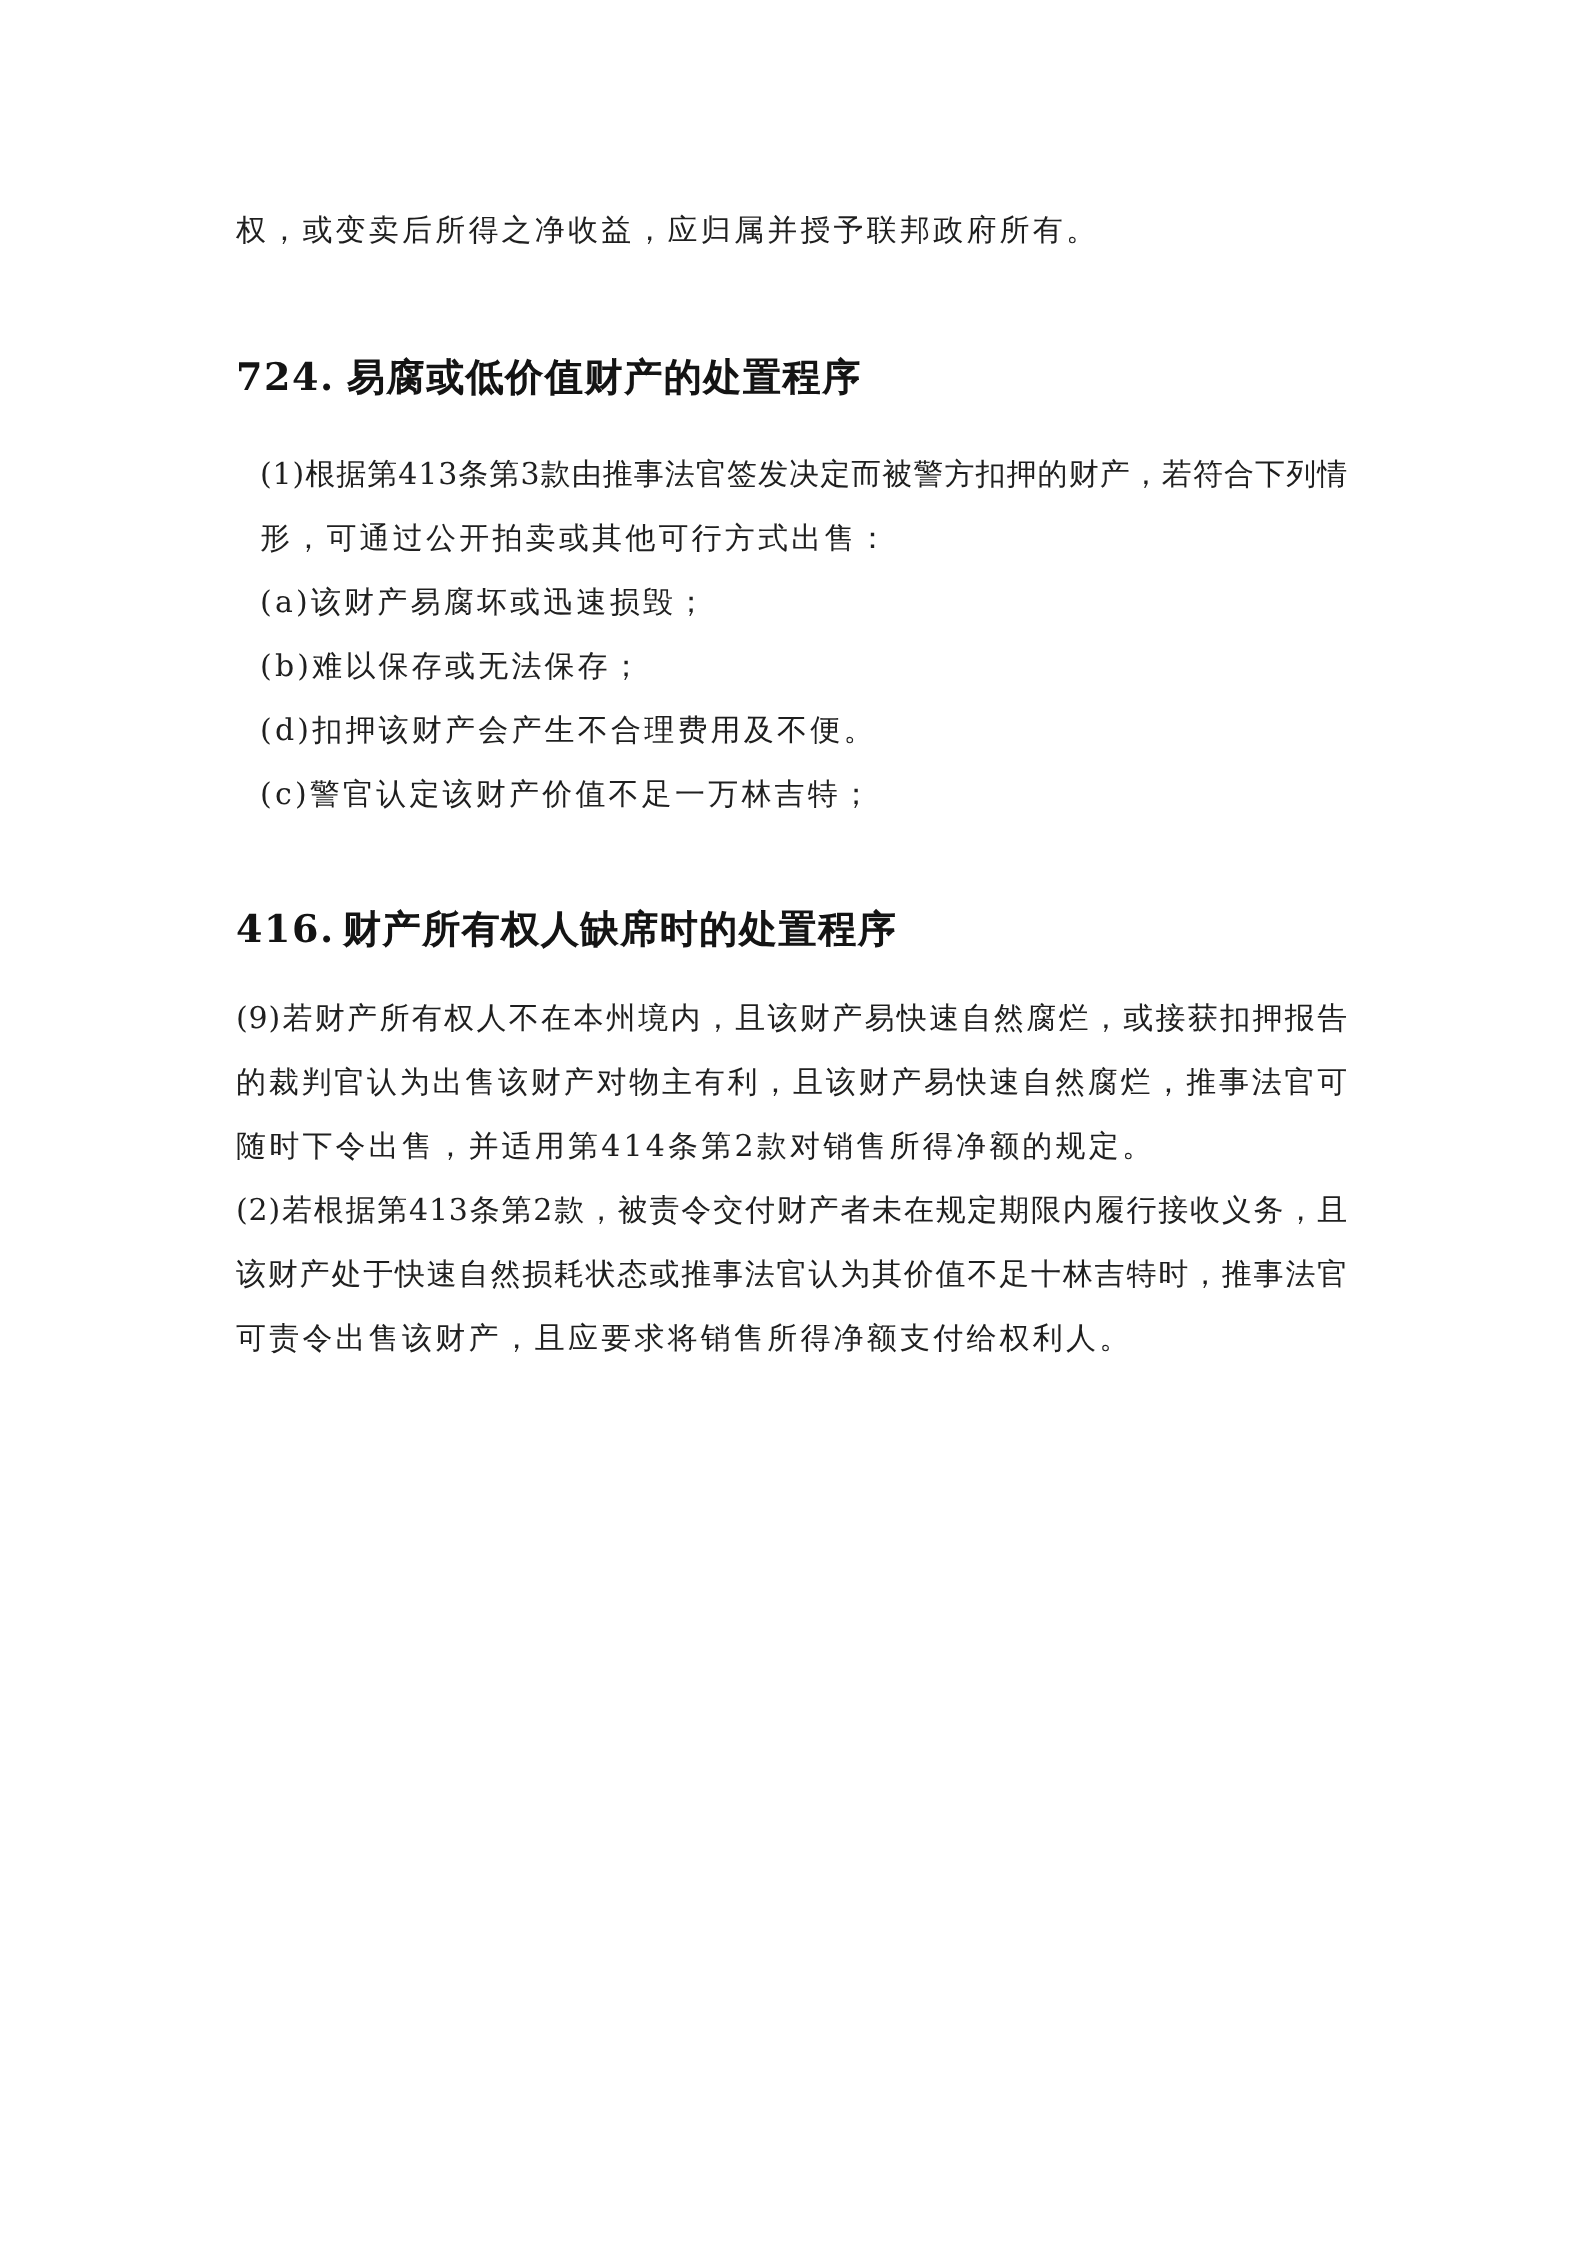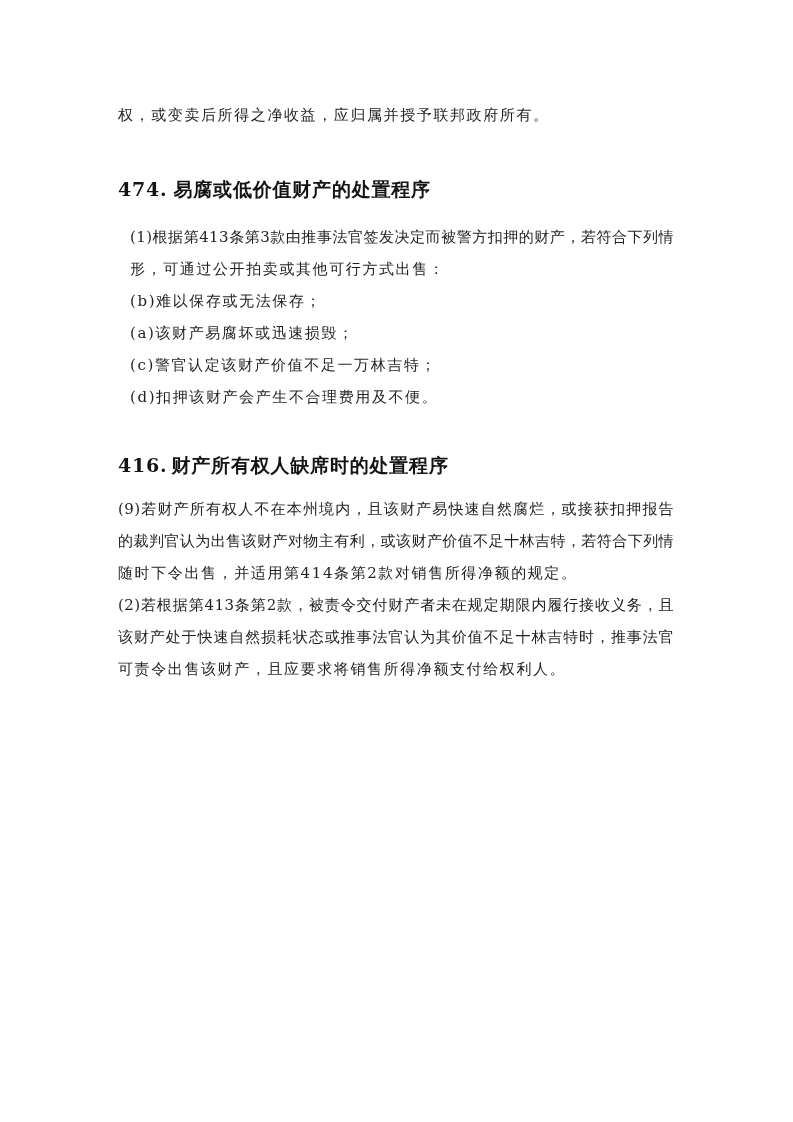--- a/index.html
+++ b/index.html
@@ -67,39 +67,39 @@
 </style>
 </head>
 <body>
 
 <div class="page">
   <div class="content">
 
     <div class="line end">权，或变卖后所得之净收益，应归属并授予联邦政府所有。</div>
 
     <div class="heading h415 mt-h415">
-      <span class="sec-num">474.</span><span class="sec-title">易腐或低价值财产的处置程序</span>
+      <span class="sec-num">724.</span><span class="sec-title">易腐或低价值财产的处置程序</span>
     </div>
 
     <div class="mt-p415">
       <div class="line">(1)根据第413条第3款由推事法官签发决定而被警方扣押的财产，若符合下列情</div>
       <div class="line end">形，可通过公开拍卖或其他可行方式出售：</div>
+      <div class="line end">(a)该财产易腐坏或迅速损毁；</div>
       <div class="line end">(b)难以保存或无法保存；</div>
-      <div class="line end">(a)该财产易腐坏或迅速损毁；</div>
+      <div class="line end">(d)扣押该财产会产生不合理费用及不便。</div>
       <div class="line end">(c)警官认定该财产价值不足一万林吉特；</div>
-      <div class="line end">(d)扣押该财产会产生不合理费用及不便。</div>
     </div>
 
     <div class="heading h416 mt-h416">
       <span class="sec-num">416.</span><span class="sec-title">财产所有权人缺席时的处置程序</span>
     </div>
 
     <div class="mt-p416">
       <div class="line">(9)若财产所有权人不在本州境内，且该财产易快速自然腐烂，或接获扣押报告</div>
-      <div class="line">的裁判官认为出售该财产对物主有利，或该财产价值不足十林吉特，若符合下列情</div>
+      <div class="line">的裁判官认为出售该财产对物主有利，且该财产易快速自然腐烂，推事法官可</div>
       <div class="line end">随时下令出售，并适用第414条第2款对销售所得净额的规定。</div>
       <div class="line">(2)若根据第413条第2款，被责令交付财产者未在规定期限内履行接收义务，且</div>
       <div class="line">该财产处于快速自然损耗状态或推事法官认为其价值不足十林吉特时，推事法官</div>
       <div class="line end">可责令出售该财产，且应要求将销售所得净额支付给权利人。</div>
     </div>
   </div>
 
   <div class="footer">— 141 —</div>
 </div>
 

